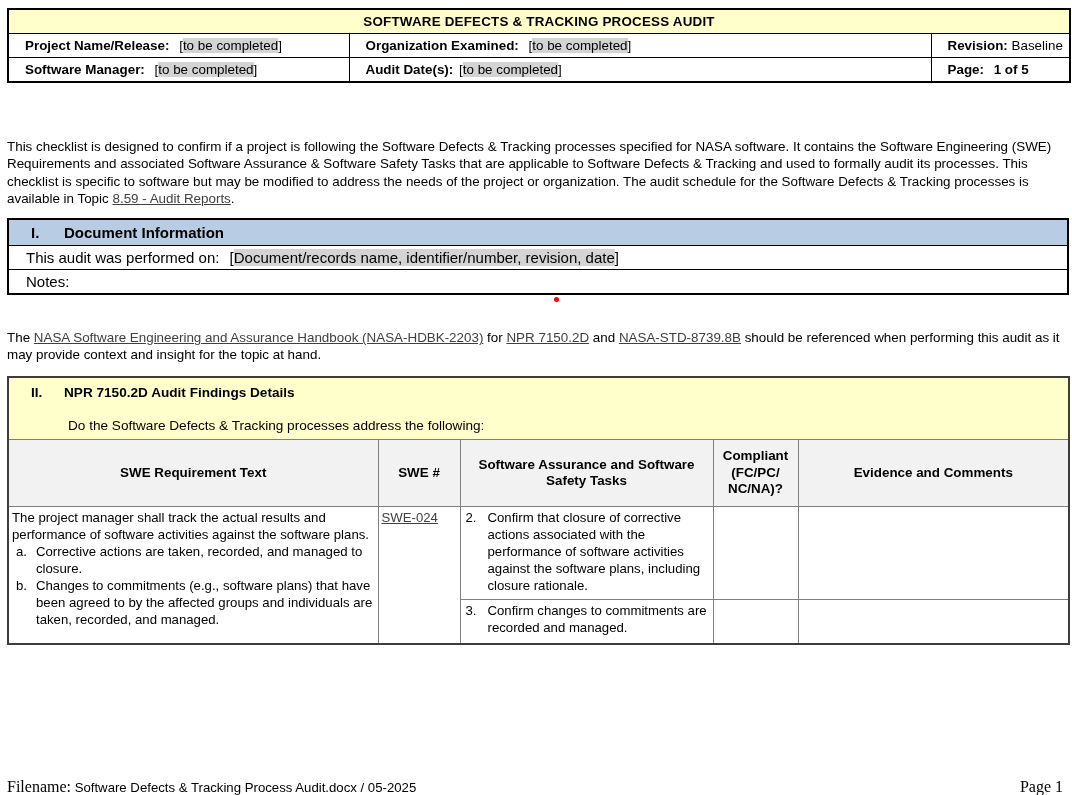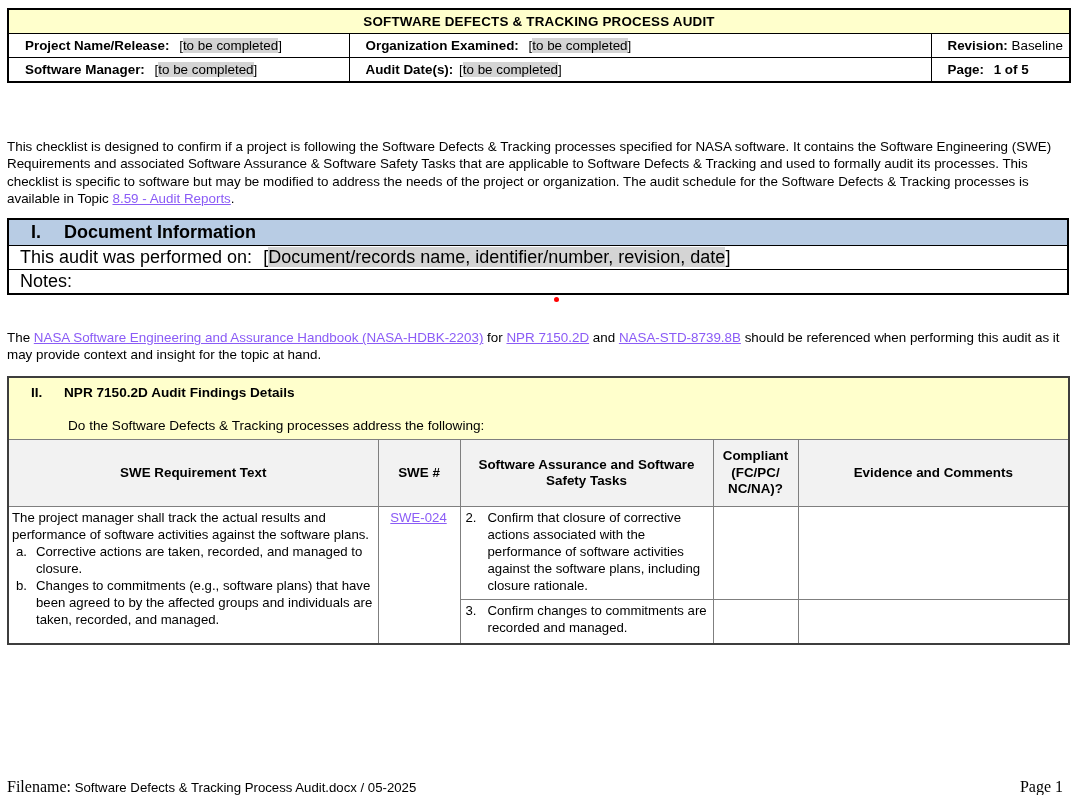--- a/index.html
+++ b/index.html
@@ -16,42 +16,42 @@
   .titleCell{height:34px;background:#FFFFCC;text-align:center;font-weight:bold;font-size:15.5px;letter-spacing:.2px;}
   b.lbl{font-weight:bold;}
 
   
   .ph{white-space:nowrap;}
   .ph .shade{background:#D4D4D4;}
   .phgap{margin-left:6px;}
 
   
   .para{left:7px;width:1059px;font-size:13.4px;line-height:17.4px;text-align:left;}
-  a.doclink{color:#8b5cf6;text-decoration:underline;cursor:pointer;}
+  a.doclink{color:#404040;text-decoration:underline;cursor:pointer;}
 
   
   .s1{left:7px;top:218px;width:1062px;border:2px solid #000;}
-  .s1 td{border:1px solid #000;padding:0 11px;font-size:18px;vertical-align:middle;}
+  .s1 td{border:1px solid #000;padding:0 17px;font-size:15px;vertical-align:middle;}
   .s1 .secHead{background:#B8CCE4;height:25px;font-weight:bold;padding-left:22px;}
   .s1 .secHead .numeral{display:inline-block;width:33px;}
   .s1 .fieldRow{height:23px;}
 
   
   .s2{left:7px;top:376px;width:1062px;border:2px solid #3d3d3d;}
   .s2 td,.s2 th{border:1px solid #7f7f7f;}
   .s2 .secHead2{background:#FFFFCC;height:53px;padding:4px 0 4px 22px;vertical-align:middle;font-size:13.6px;}
   .s2 .secHead2 .line1{font-weight:bold;}
   .s2 .secHead2 .numeral{display:inline-block;width:33px;font-weight:bold;}
   .s2 .secHead2 .line2{margin-left:37px;margin-top:18px;}
   .s2 th{background:#F2F2F2;height:62px;font-weight:bold;font-size:13.4px;text-align:center;vertical-align:middle;padding:2px 6px;line-height:16.5px;}
   .s2 th .blk{display:block;}
   .s2 td.bodyCell{vertical-align:top;font-size:13.2px;line-height:17px;padding:2px 4px 2px 3px;background:#fff;}
   .s2 td.rowA{height:88px;}
   .s2 td.rowB{height:39px;}
-  .sweCell{text-align:center;}
+  .sweCell{}
   .listItem{display:flex;margin-left:4px;}
   .listItem .marker{width:20px;flex:0 0 20px;}
   .listItem .itxt{flex:1;}
   .task{display:flex;}
   .task .marker{width:22px;flex:0 0 22px;padding-left:2px;}
   .task .itxt{flex:1;}
 
   
   .footer{left:7px;top:778px;width:1058px;font-size:13.2px;white-space:nowrap;}
   .serif{font-family:Liberation Serif, serif;font-size:16px;}

